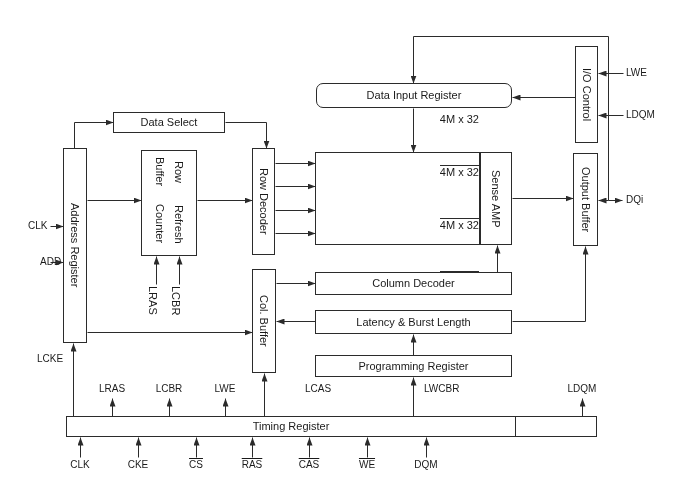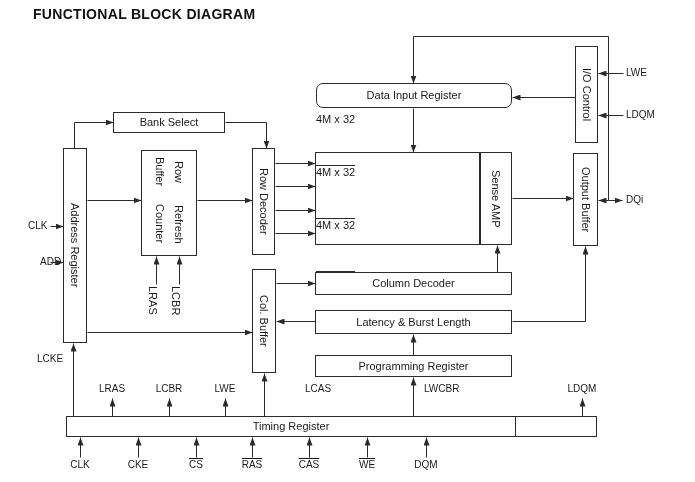--- a/index.html
+++ b/index.html
@@ -19,32 +19,31 @@
   .lbl.c{text-align:center;}
   .ovl{text-decoration:overline;}
   .vlbl{
     position:absolute;font-size:11px;line-height:1;color:#1a1a1a;white-space:nowrap;
     writing-mode:vertical-rl;text-orientation:mixed;
   }
   #title{
     position:absolute;left:33px;top:6px;font-size:14px;font-weight:bold;
     letter-spacing:.3px;color:#111;
   }
-  .stack{flex-direction:column;padding:0;align-items:flex-start;gap:40px;}
+  .stack{flex-direction:column;padding:0;align-items:flex-end;gap:40px;}
   .bank-row{flex:1;display:flex;align-items:center;justify-content:center;}
   .bank-row + .bank-row{border-top:1px solid #2b2b2b;}
   .tr-divider{position:absolute;top:0;bottom:0;width:1px;background:#2b2b2b;}
   .tr-text{position:absolute;left:0;top:0;bottom:0;width:448px;display:flex;align-items:center;justify-content:center;}
 </style>
 </head>
 <body>
 
 <div id="canvas">
 
-  <div id="title">FUNCTIONAL BLOCK DIAGRAM</div>
 
   <svg id="wires" width="695" height="482">
     <defs>
       <marker id="ah" markerWidth="8" markerHeight="6" refX="8" refY="3" orient="auto" markerUnits="userSpaceOnUse">
         <path d="M0,0 L8,3 L0,6 Z" fill="#2b2b2b"></path>
       </marker>
     </defs>
     <g fill="none" stroke="#2b2b2b" stroke-width="1" transform="translate(0.5,0.5)">
 
       <path d="M74,148 V122 H113" marker-end="url(#ah)"></path>
@@ -100,21 +99,21 @@
       <path d="M309,457 V437" marker-end="url(#ah)"></path>
       <path d="M367,457 V437" marker-end="url(#ah)"></path>
       <path d="M426,457 V437" marker-end="url(#ah)"></path>
 
       <path d="M50,226 H63" marker-end="url(#ah)"></path>
       <path d="M50,262 H63" marker-end="url(#ah)"></path>
     </g>
   </svg>
 
   <div class="box" style="left:113px;top:112px;width:112px;height:21px;">
-    <span>Bank Select</span>
+    <span>Data Select</span>
   </div>
 
   <div class="box vert" style="left:63px;top:148px;width:24px;height:195px;">
     <span>Address Register</span>
   </div>
 
   <div class="box vert" style="left:141px;top:150px;width:56px;height:106px;">
     <span>Row Buffer</span>
     <span>Refresh Counter</span>
   </div>

